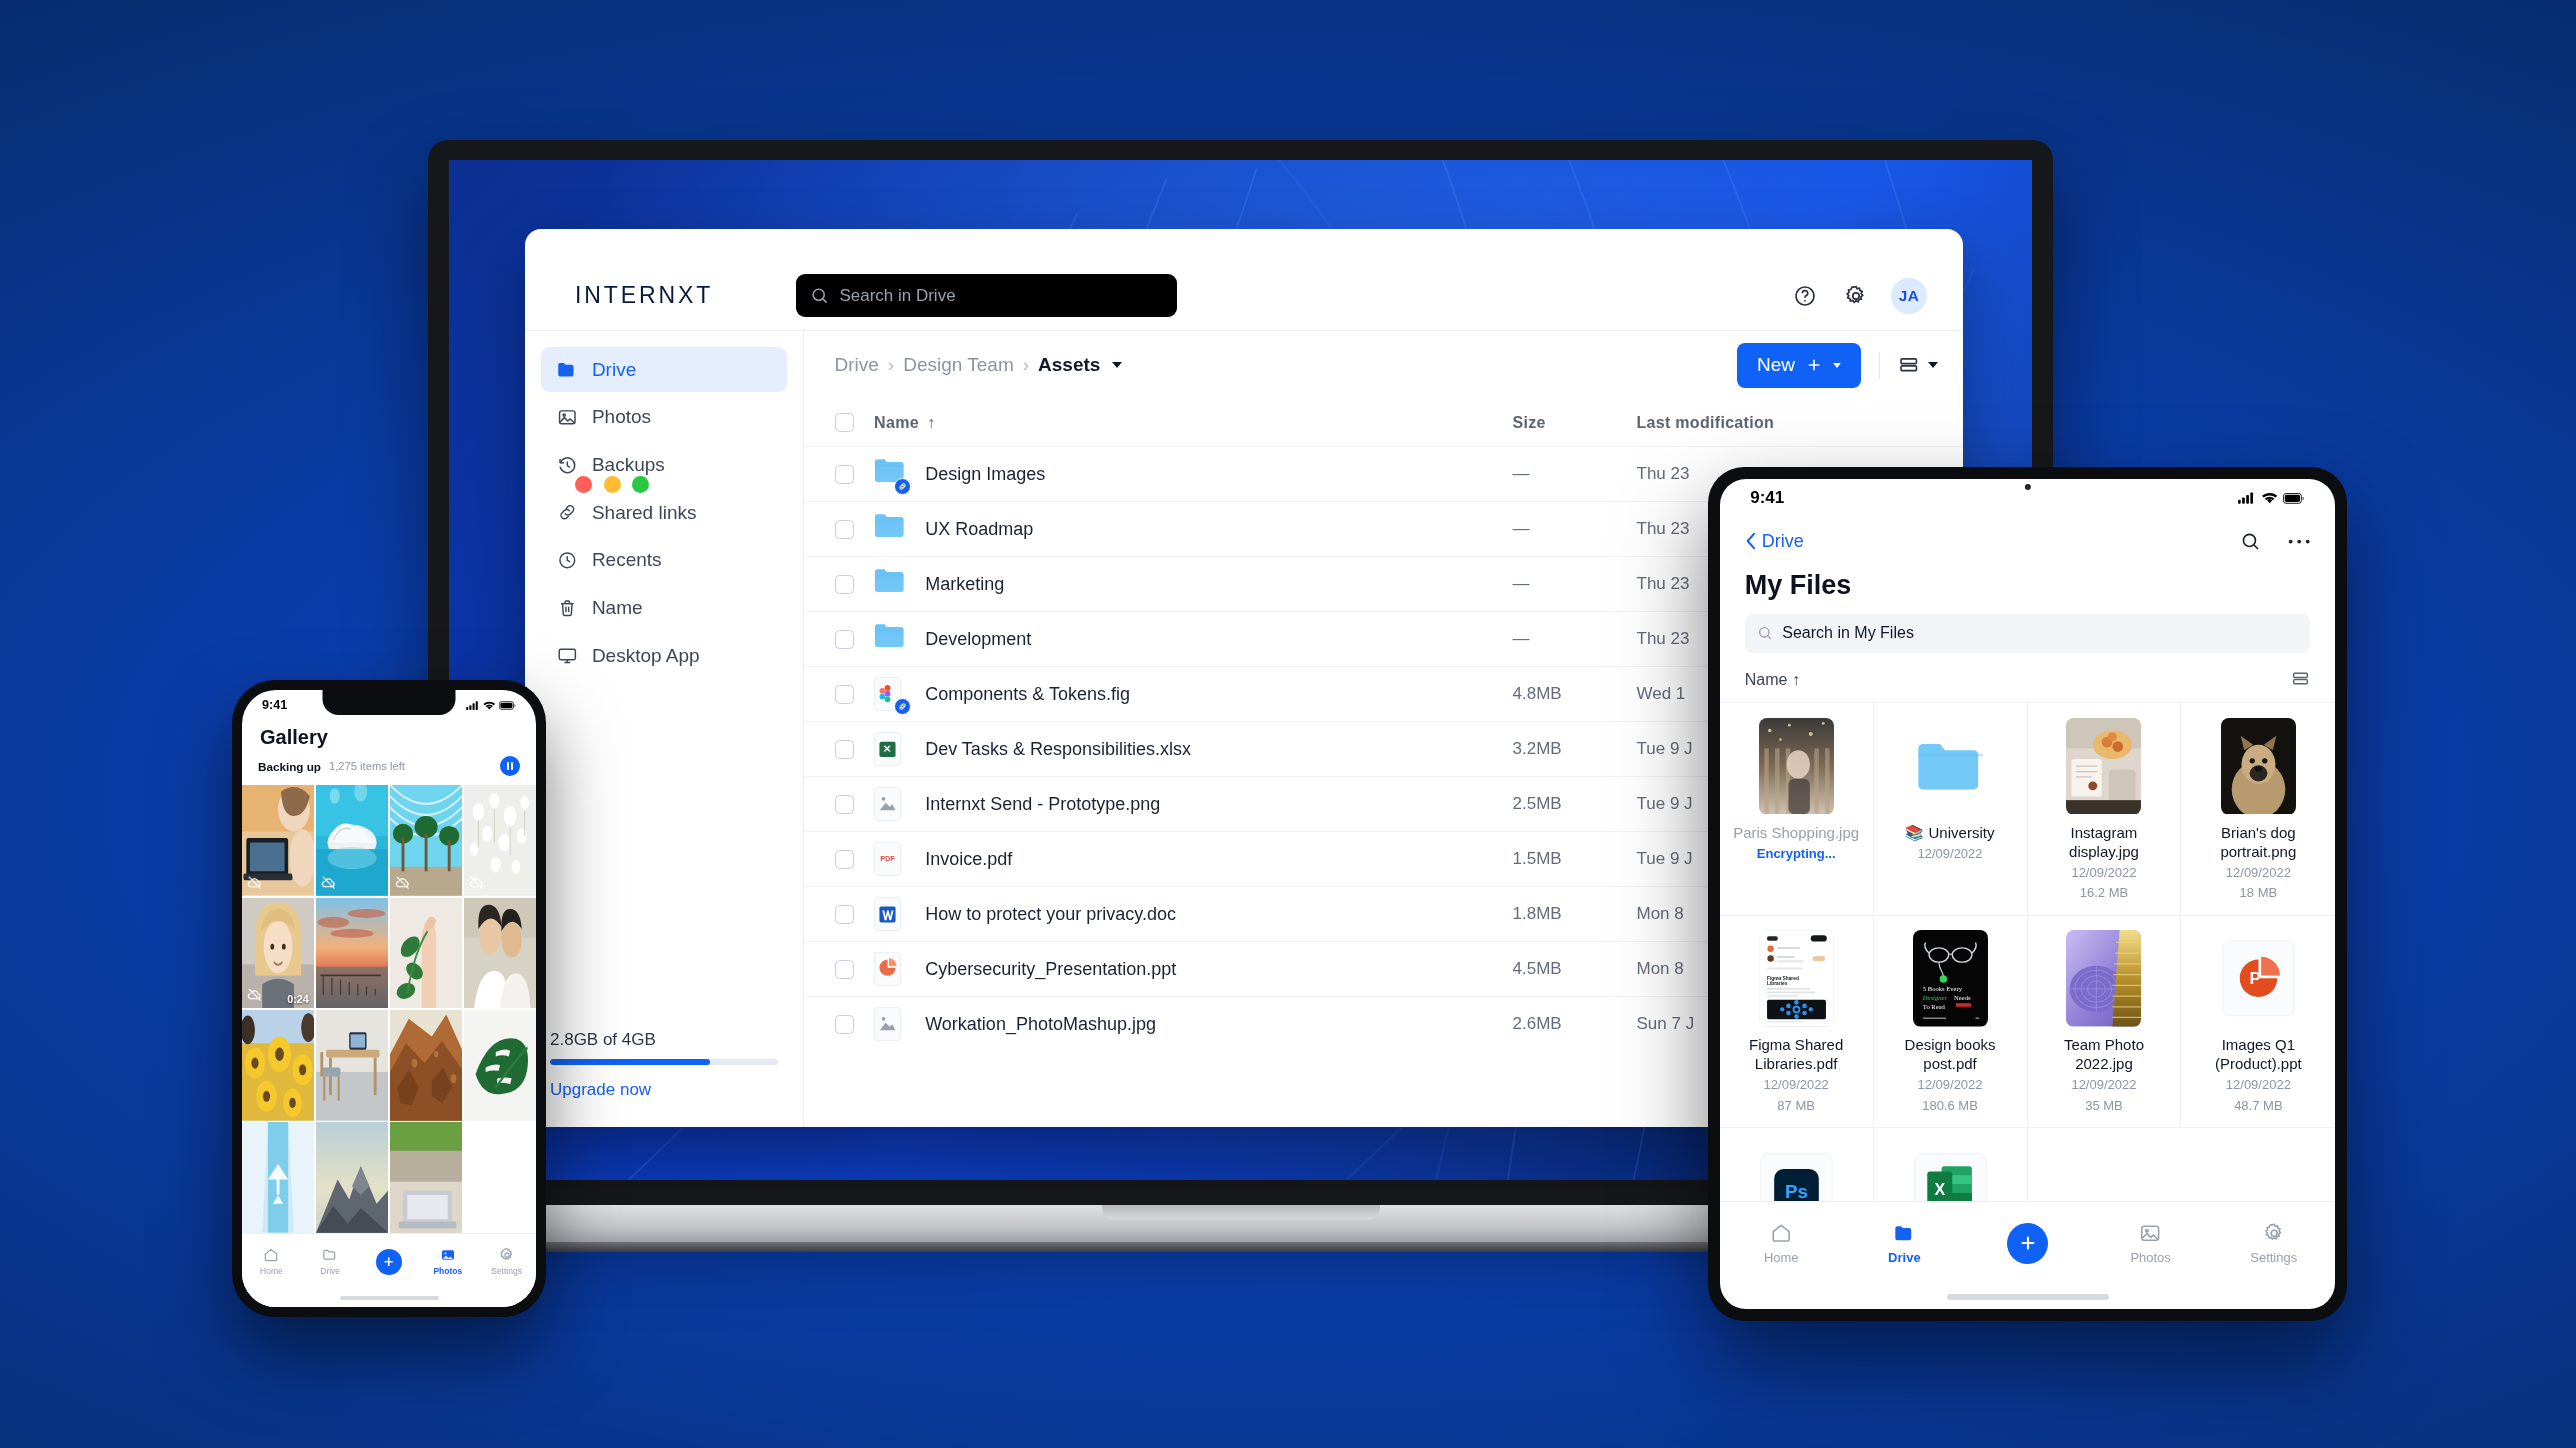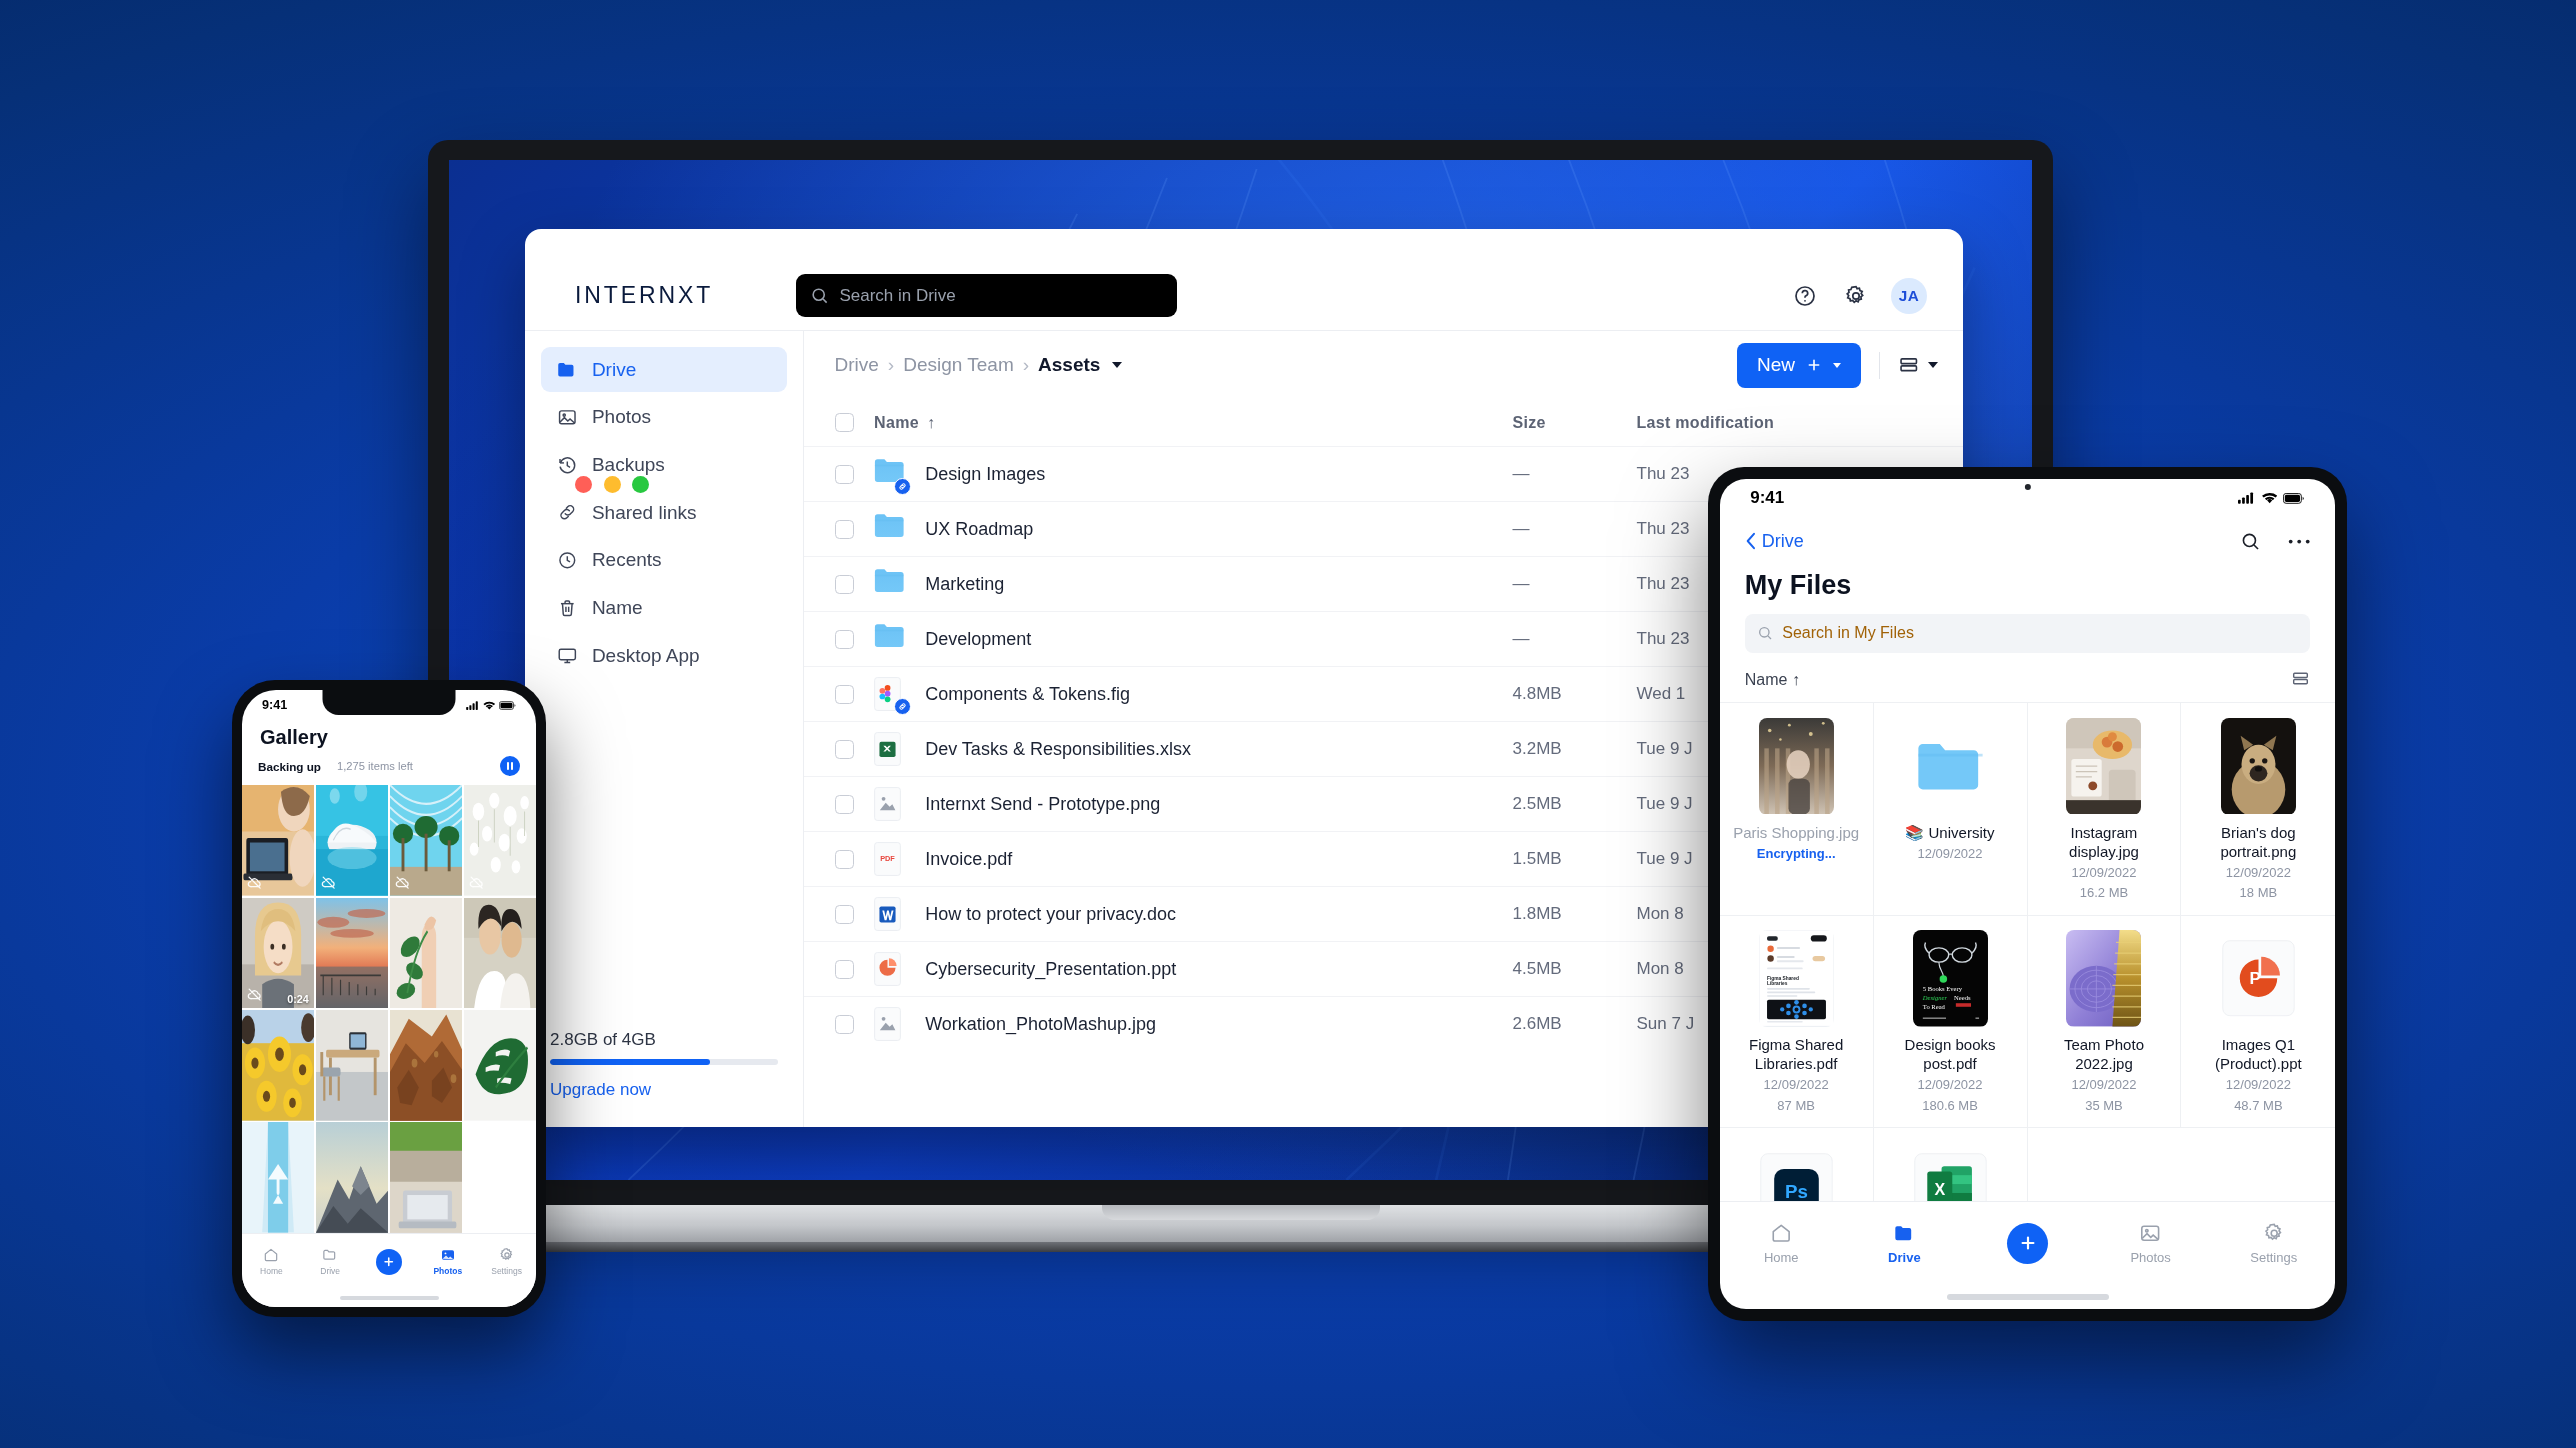--- a/index.html
+++ b/index.html
@@ -127,21 +127,21 @@
     padding:11.7px;
   }
   .tablet-cam { position:absolute; left:50%; top:17px; transform:translateX(-50%); width:6.3px;height:6.3px;border-radius:50%;background:#22262c;}
   .tab-screen { width:100%; height:100%; background:#fff; border-radius:26px; overflow:hidden; display:flex; flex-direction:column;}
   .tab-status { height:39px; display:flex; align-items:center; justify-content:space-between; padding:0 30.5px 0 30.5px; font-size:17px; font-weight:700; color:#000;}
   .tab-status .right { display:flex; align-items:center; gap:6.3px; }
   .tab-nav { height:47px; display:flex; align-items:center; padding:0 25px; }
   .back { display:flex; align-items:center; gap:5.4px; color:#1761ef; font-size:18px; }
   .tab-nav .acts { margin-left:auto; display:flex; align-items:center; gap:27px; color:#1b1f28; }
   .tab-title { font-size:27px; font-weight:600; color:#0c1220; padding:5.4px 25px 12.6px 25px; }
-  .tab-search { margin:0 25px 16px 25px; height:39px; background:#f2f4f7; border-radius:8px; display:flex;align-items:center;gap:9px;padding:0 12.6px; color:#a16207; font-size:16px;}
+  .tab-search { margin:0 25px 16px 25px; height:39px; background:#f2f4f7; border-radius:8px; display:flex;align-items:center;gap:9px;padding:0 12.6px; color:#0f172a; font-size:16px;}
   .tab-sort { display:flex; align-items:center; padding:0 25px 10.8px 25px; font-size:16px; color:#3b4251; }
   .tab-sort .sp { margin-left:auto; }
   .tab-grid { flex:1; display:grid; grid-template-columns:repeat(4,1fr); overflow:hidden; border-top:0.9px solid #eef0f3;}
   .cell { border-right:0.9px solid #eef0f3; border-bottom:0.9px solid #eef0f3; padding:14.4px 7.2px 12.6px 7.2px; display:flex; flex-direction:column; align-items:center; text-align:center; }
   .cell:nth-child(4n){border-right:none;}
   .thumb { width:75px; height:97px; border-radius:8px; overflow:hidden; margin-bottom:9px; flex-shrink:0; position:relative;}
   .cname { font-size:15px; color:#111726; line-height:1.25; }
   .cname.dim { color:#9aa1ad; }
   .cmeta { font-size:13px; color:#8d94a3; margin-top:3.6px; line-height:1.3; }
   .cstat { font-size:13px; color:#1761ef; margin-top:3.6px; font-weight:600;}
@@ -156,21 +156,21 @@
   .phone {
     position:absolute; left:232px; top:680px; width:314px; height:637px;
     background:#0b0d10; border-radius:43px; box-shadow:0 36px 72px rgba(0,0,0,.5);
     padding:10px;
   }
   .ph-screen { width:100%; height:100%; background:#fff; border-radius:34px; overflow:hidden; display:flex; flex-direction:column; position:relative;}
   .notch { position:absolute; left:50%; top:0; transform:translateX(-50%); width:133px;height:25px;background:#0b0d10;border-radius:0 0 16px 16px; z-index:5;}
   .ph-status { height:30.5px; display:flex; align-items:center; justify-content:space-between; padding:0 20px; font-size:12.6px; font-weight:700; color:#000; }
   .ph-status .right{display:flex;align-items:center;gap:3.6px;}
   .ph-title { font-size:20px; font-weight:600; color:#0c1220; padding:5.4px 18px 7.2px 18px;}
-  .ph-backup { display:flex; align-items:center; padding:0 16px 9px 16px; gap:16px;}
+  .ph-backup { display:flex; align-items:center; padding:0 16px 9px 16px; gap:8px;}
   .ph-backup .lbl{font-size:11.7px;font-weight:700;color:#0c1220;}
   .ph-backup .cnt{font-size:11.2px;color:#8d94a3;}
   .pausebtn{margin-left:auto;width:20px;height:20px;border-radius:50%;background:#0f62f5;display:flex;align-items:center;justify-content:center;gap:1.8px;}
   .pausebtn i{display:block;width:2.2px;height:8px;background:#fff;border-radius:0.9px;}
   .ph-grid{flex:1;display:grid;grid-template-columns:repeat(4,1fr);gap:1.8px;overflow:hidden;}
   .pcell{position:relative;overflow:hidden;}
   .cloudoff{position:absolute;left:5.4px;bottom:5.4px;width:15.3px;height:15.3px;opacity:.95;}
   .dur{position:absolute;right:5.4px;bottom:3.6px;color:#fff;font-size:10.8px;font-weight:600;text-shadow:0 0.9px 2.7px rgba(0,0,0,.6);}
   .ph-tabbar{height:56px;border-top:0.9px solid #eceef2;display:flex;align-items:center;background:#fff;}
   .ph-tabitem{flex:1;display:flex;flex-direction:column;align-items:center;gap:2.7px;font-size:8.5px;color:#9aa1ad;}

